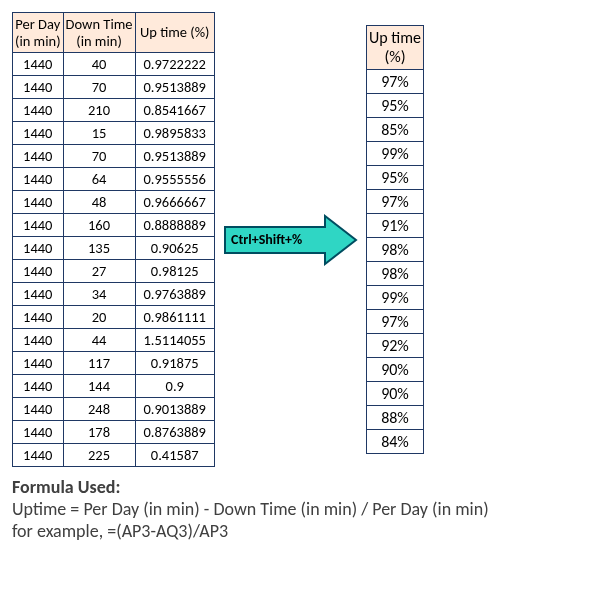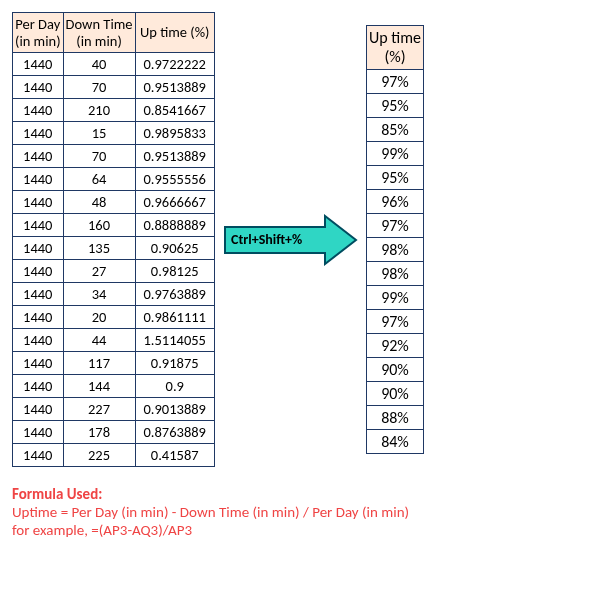--- a/index.html
+++ b/index.html
@@ -49,23 +49,23 @@
       display: block;
     }
     .arrow-text {
       font-family: Calibri, "Segoe UI", Arial, sans-serif;
       font-size: 14px;
       font-weight: bold;
       fill: #000;
       dominant-baseline: middle;
     }
     .formula-block {
-      margin-top: 18px;
-      font-size: 15px;
-      color: #ef4444;
+      margin-top: 9px;
+      font-size: 18px;
+      color: #404040;
     }
     .formula-block .heading {
       font-weight: bold;
     }
   </style>
 </head>
 <body>
 
 <div class="container">
 
@@ -148,21 +148,21 @@
           <td>117</td>
           <td>0.91875</td>
         </tr>
         <tr>
           <td>1440</td>
           <td>144</td>
           <td>0.9</td>
         </tr>
         <tr>
           <td>1440</td>
-          <td>227</td>
+          <td>248</td>
           <td>0.9013889</td>
         </tr>
         <tr>
           <td>1440</td>
           <td>178</td>
           <td>0.8763889</td>
         </tr>
         <tr>
           <td>1440</td>
           <td>225</td>
@@ -194,24 +194,24 @@
         <tr>
           <td>85%</td>
         </tr>
         <tr>
           <td>99%</td>
         </tr>
         <tr>
           <td>95%</td>
         </tr>
         <tr>
-          <td>96%</td>
-        </tr>
-        <tr>
           <td>97%</td>
+        </tr>
+        <tr>
+          <td>91%</td>
         </tr>
         <tr>
           <td>98%</td>
         </tr>
         <tr>
           <td>98%</td>
         </tr>
         <tr>
           <td>99%</td>
         </tr>

